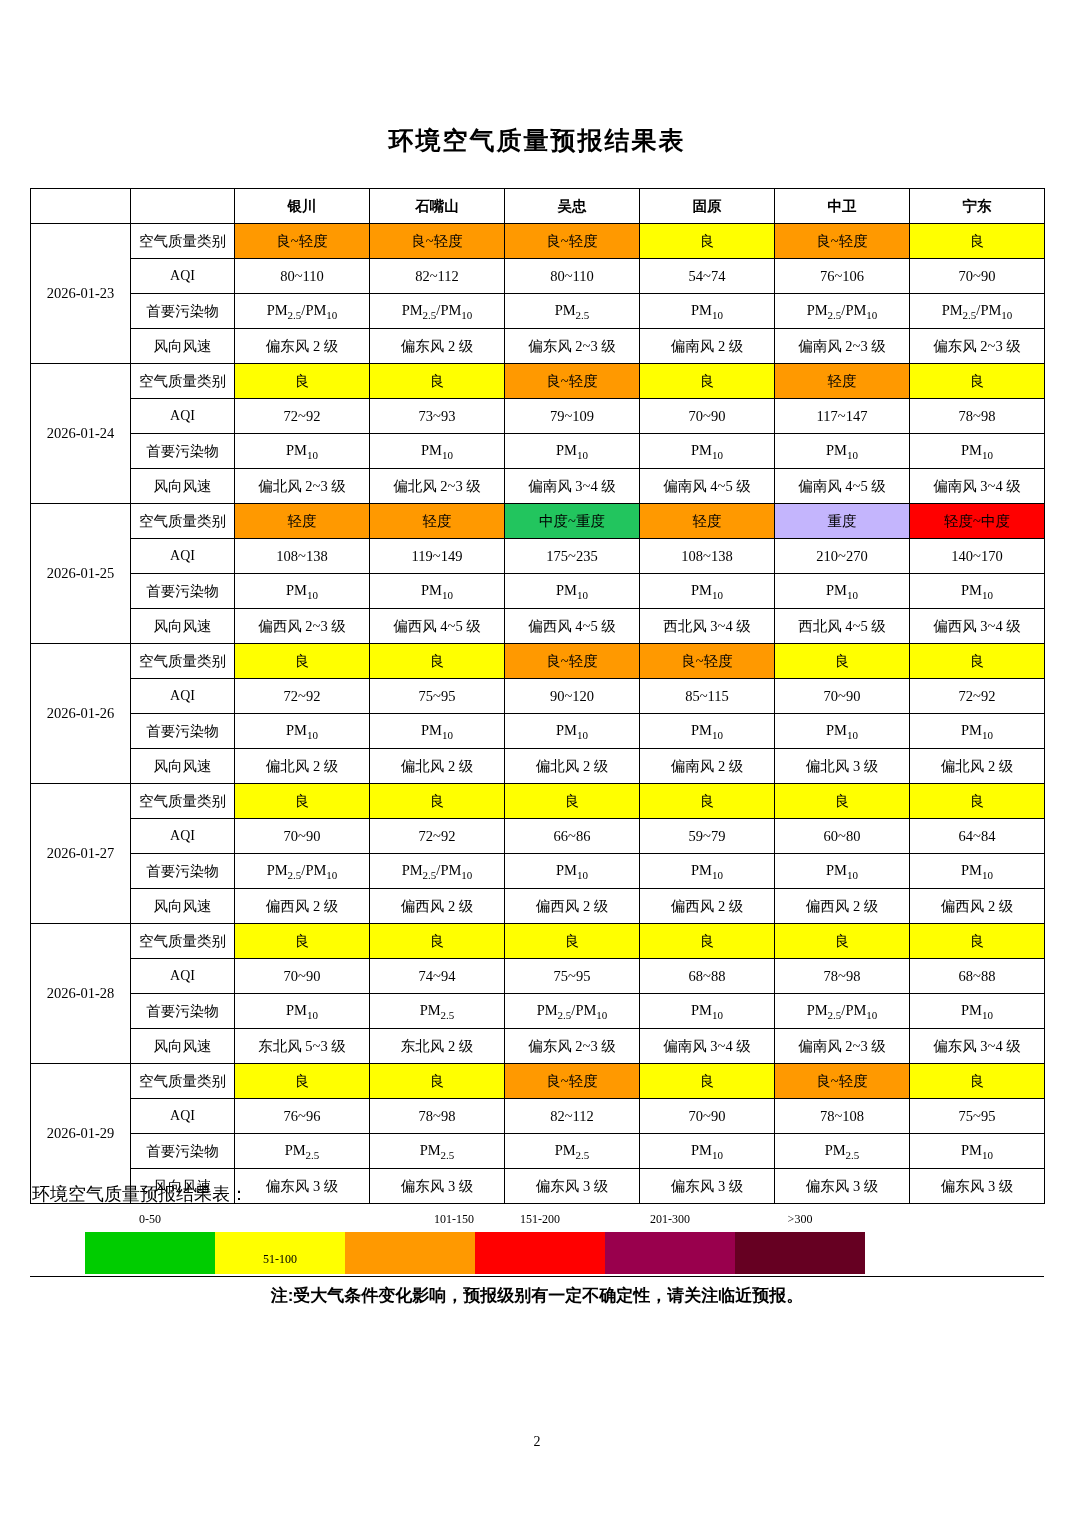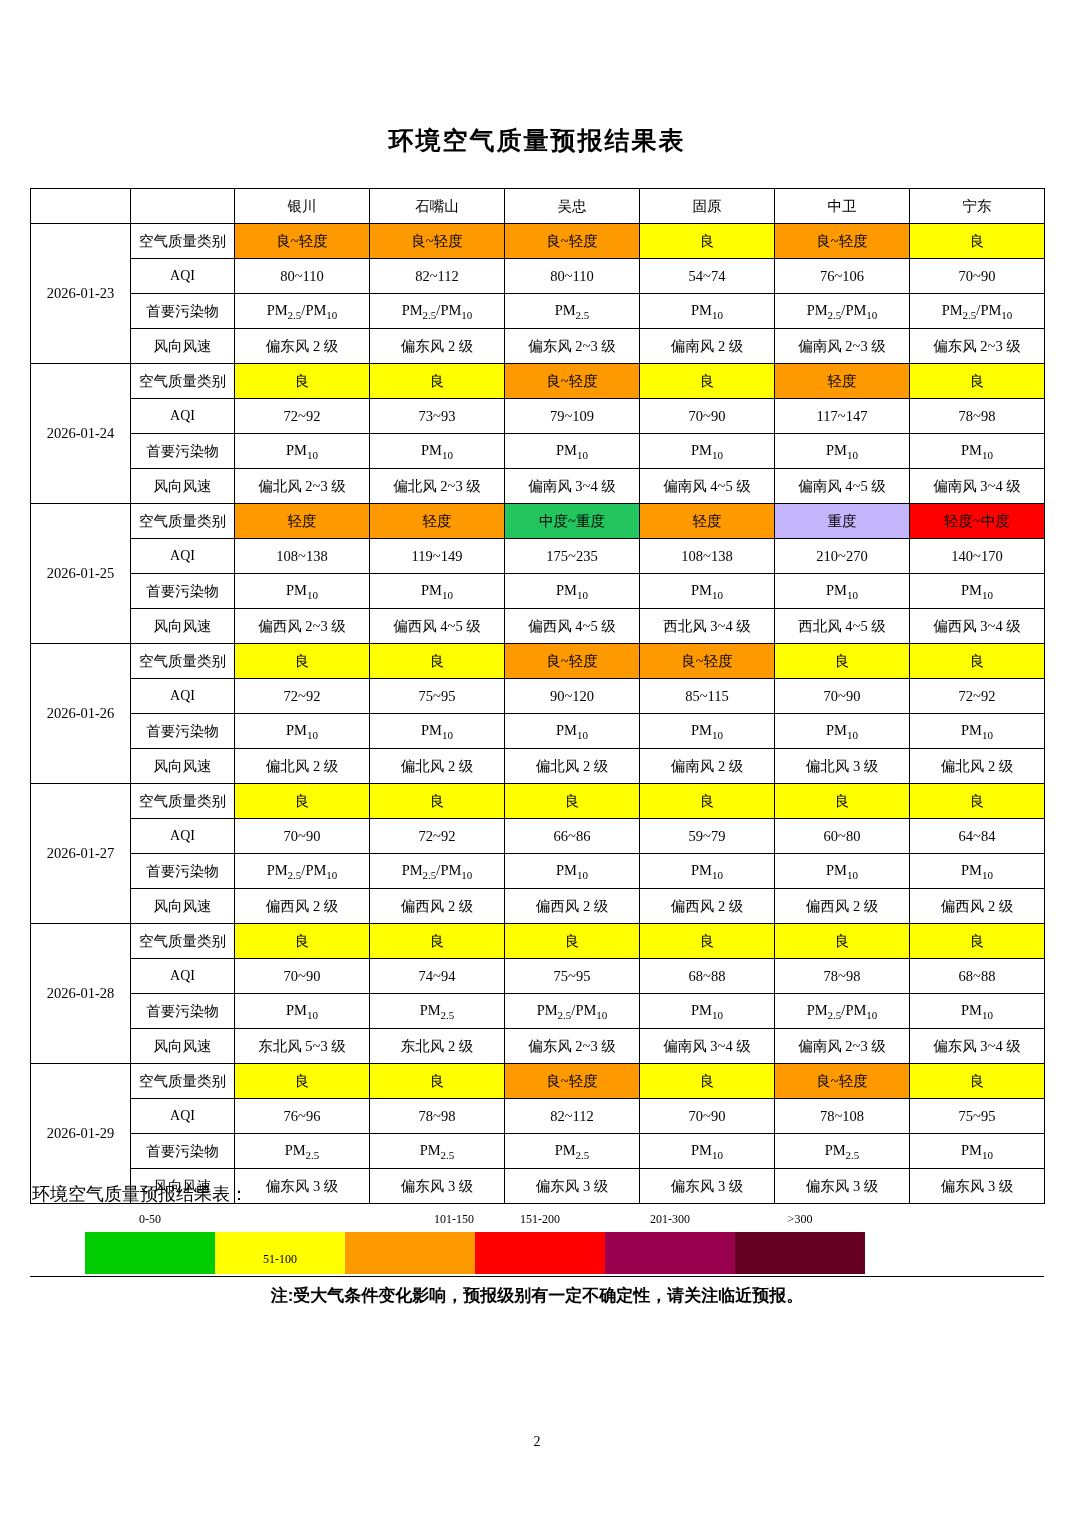--- a/index.html
+++ b/index.html
@@ -42,21 +42,21 @@
     height:34px;
     font-family:"Liberation Serif","DejaVu Serif",serif;
   }
   .col-date{width:100px;}
   .col-item{width:104px;}
   .col-city{width:135px;}
   th.city{
     height:42px;
     font-family:"Liberation Sans","DejaVu Sans",sans-serif;
     font-size:17px;
-    font-weight:normal;
+    font-weight:bold;
   }
   td.datecell{
     font-size:13px;
     font-family:"Liberation Serif","DejaVu Serif",serif;
   }
   td.itemcell{
     font-family:"Liberation Sans","DejaVu Sans",sans-serif;
     font-size:13.5px;
   }
   td.itemcell.aqi{

